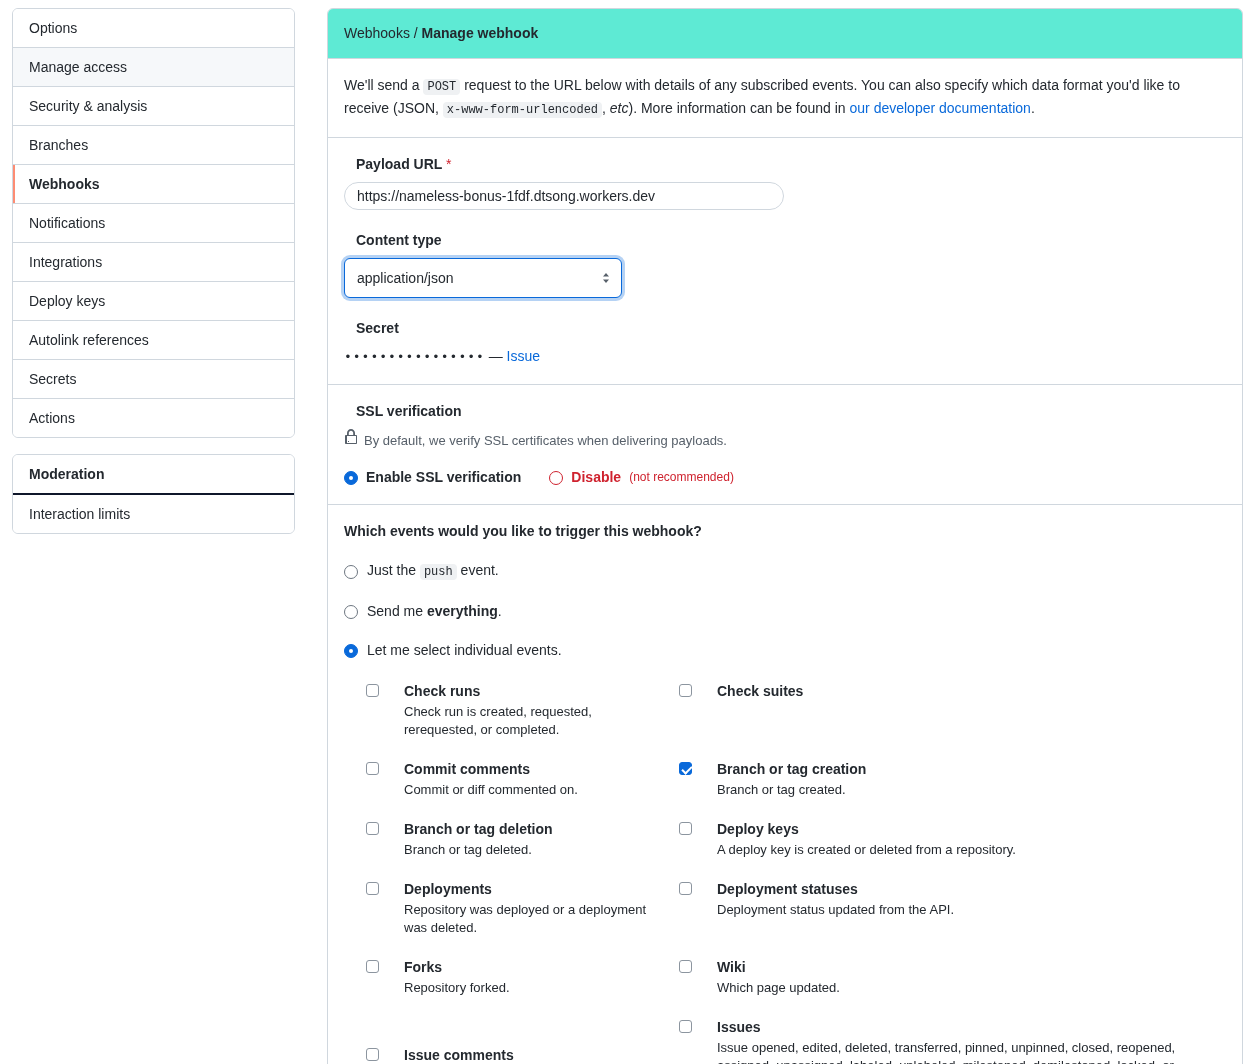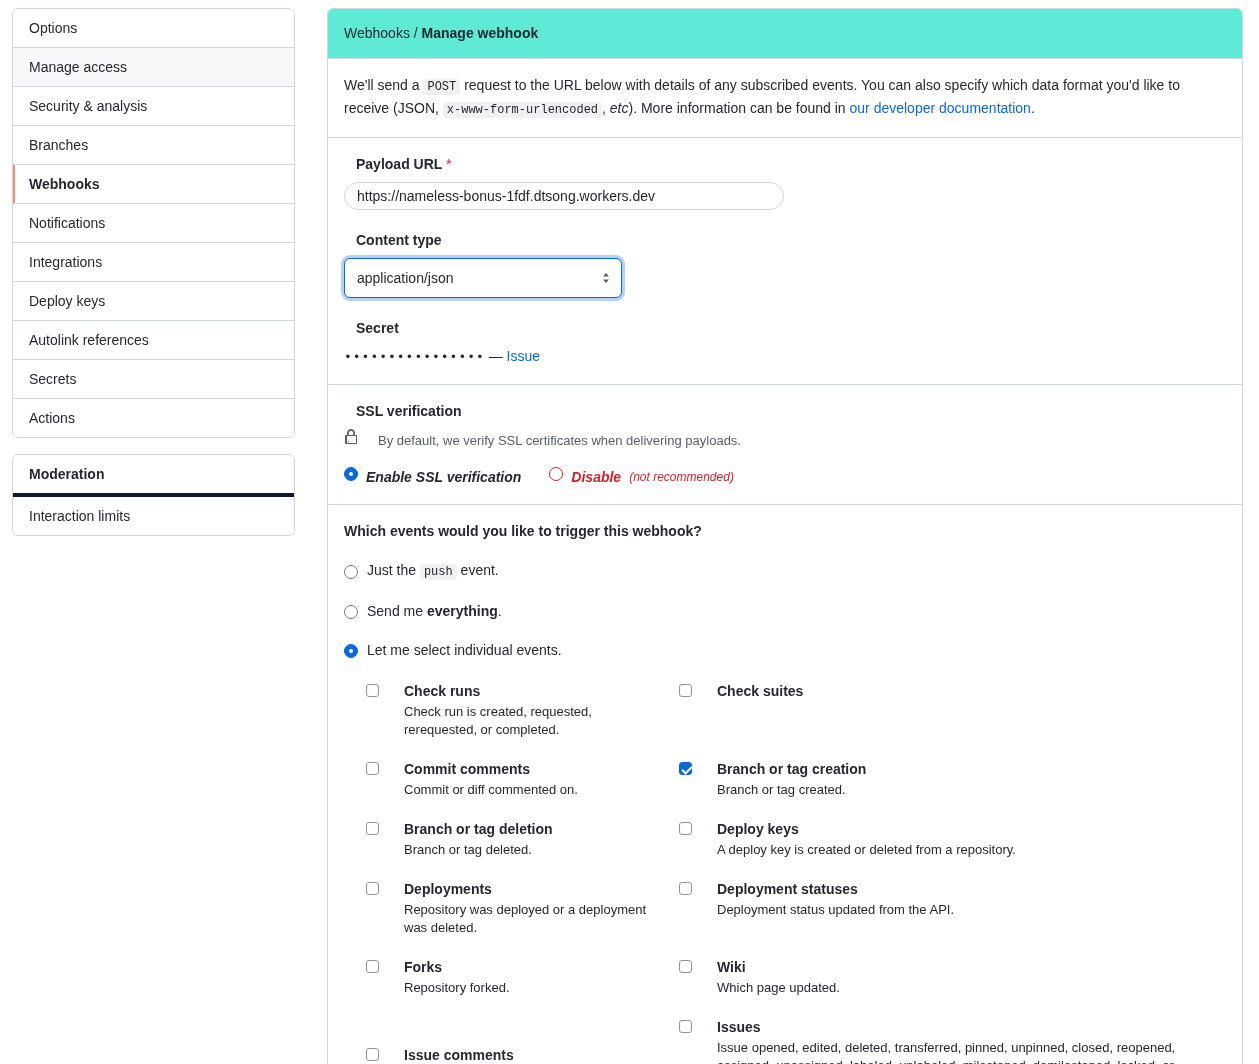--- a/index.html
+++ b/index.html
@@ -40,21 +40,21 @@
     content: "";
     position: absolute;
     left: 0; top: 0; bottom: 0;
     width: 2px;
     background: #fd8c73;
   }
   .nav-header {
     padding: 11px 16px;
     font-weight: 600;
     font-size: 14px;
-    border-bottom: 4px solid #0f172a;
+    border-bottom: 2px solid #0f172a;
     background: #fff;
   }
 
   
   .main { flex: 1; margin-left: 32px; }
   .box {
     border: 1px solid #d0d7de;
     border-radius: 6px;
     background: #fff;
     overflow: hidden;
@@ -137,23 +137,23 @@
     color: #57606a;
   }
 
   .secret-dots {
     font-family: "Liberation Mono", monospace;
     letter-spacing: 1px;
     color: #24292f;
     font-size: 13px;
   }
 
-  .lock-line { display: flex; align-items: center; gap: 20px; color: #57606a; font-size: 13px; margin-top: 0;}
-
-  .radio-row { display: flex; gap: 8px; margin-top: 14px; font-style: italic; }
+  .lock-line { display: flex; align-items: center; gap: 6px; color: #57606a; font-size: 13px; margin-top: 0;}
+
+  .radio-row { display: flex; align-items: center; gap: 8px; margin-top: 14px; }
   .radio-row + .radio-row { margin-top: 0; }
   .radio {
     width: 14px; height: 14px; flex: 0 0 14px;
     border: 1px solid #6e7781;
     border-radius: 50%;
     background: #fff;
     position: relative;
     cursor: pointer;
   }
   .radio.checked { border-color: #0969da; background: #0969da; }

